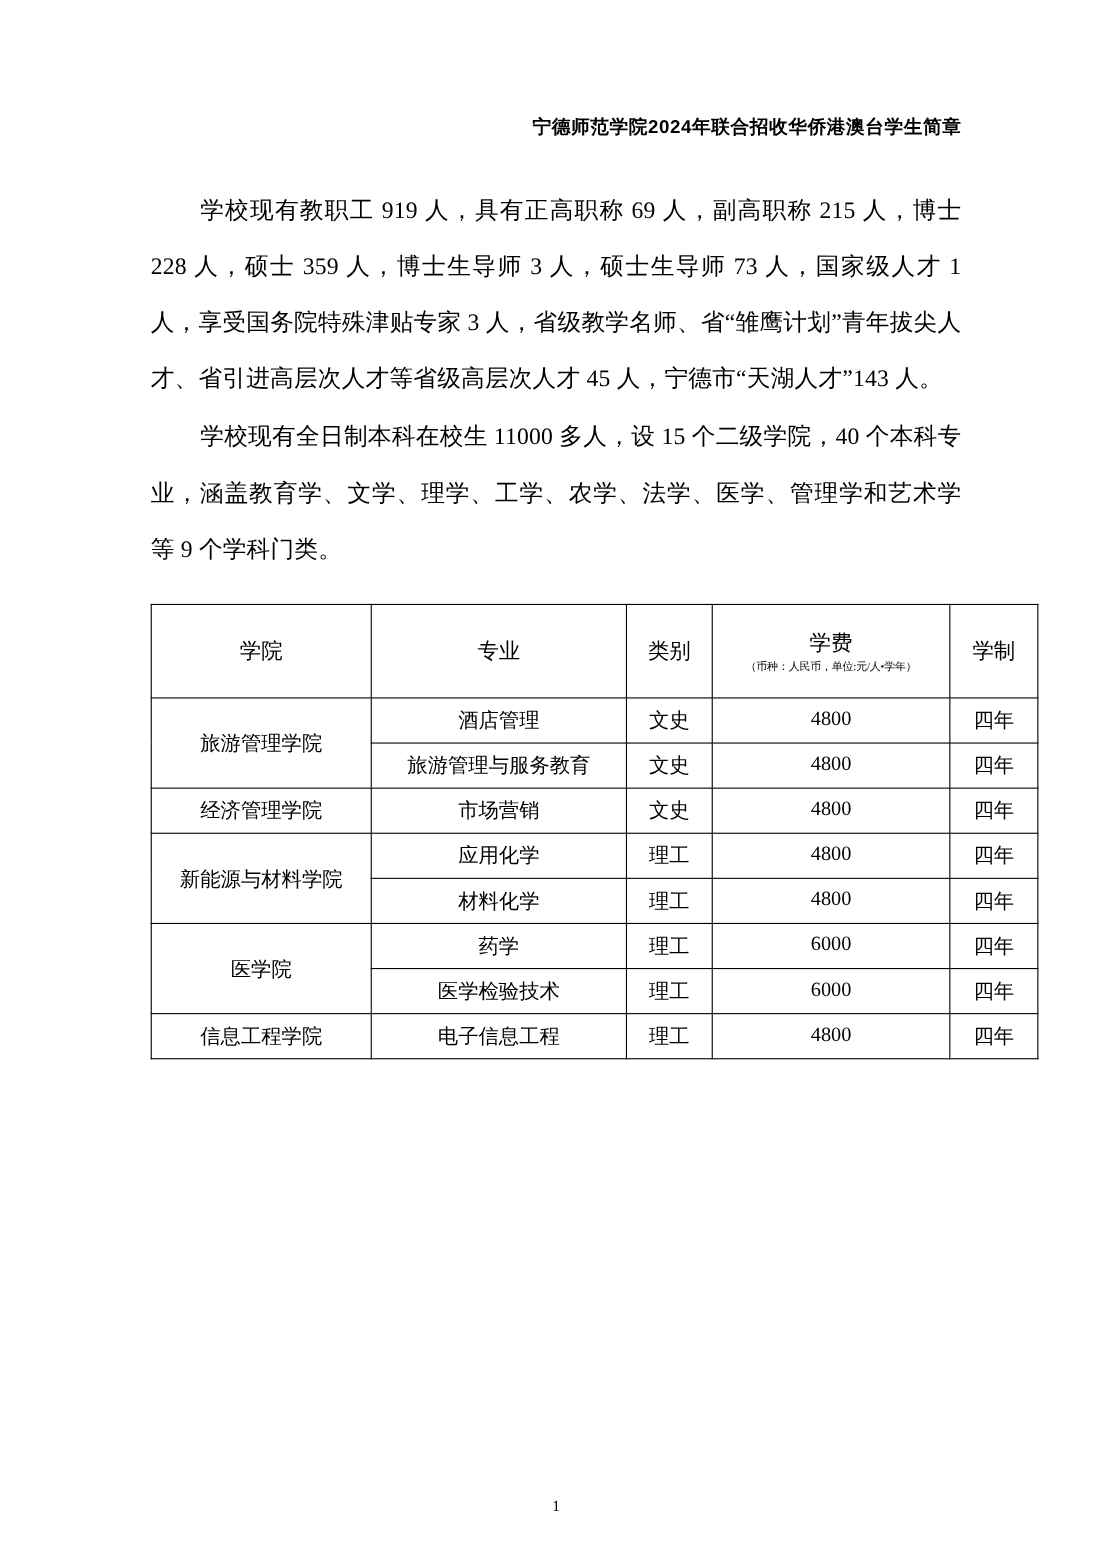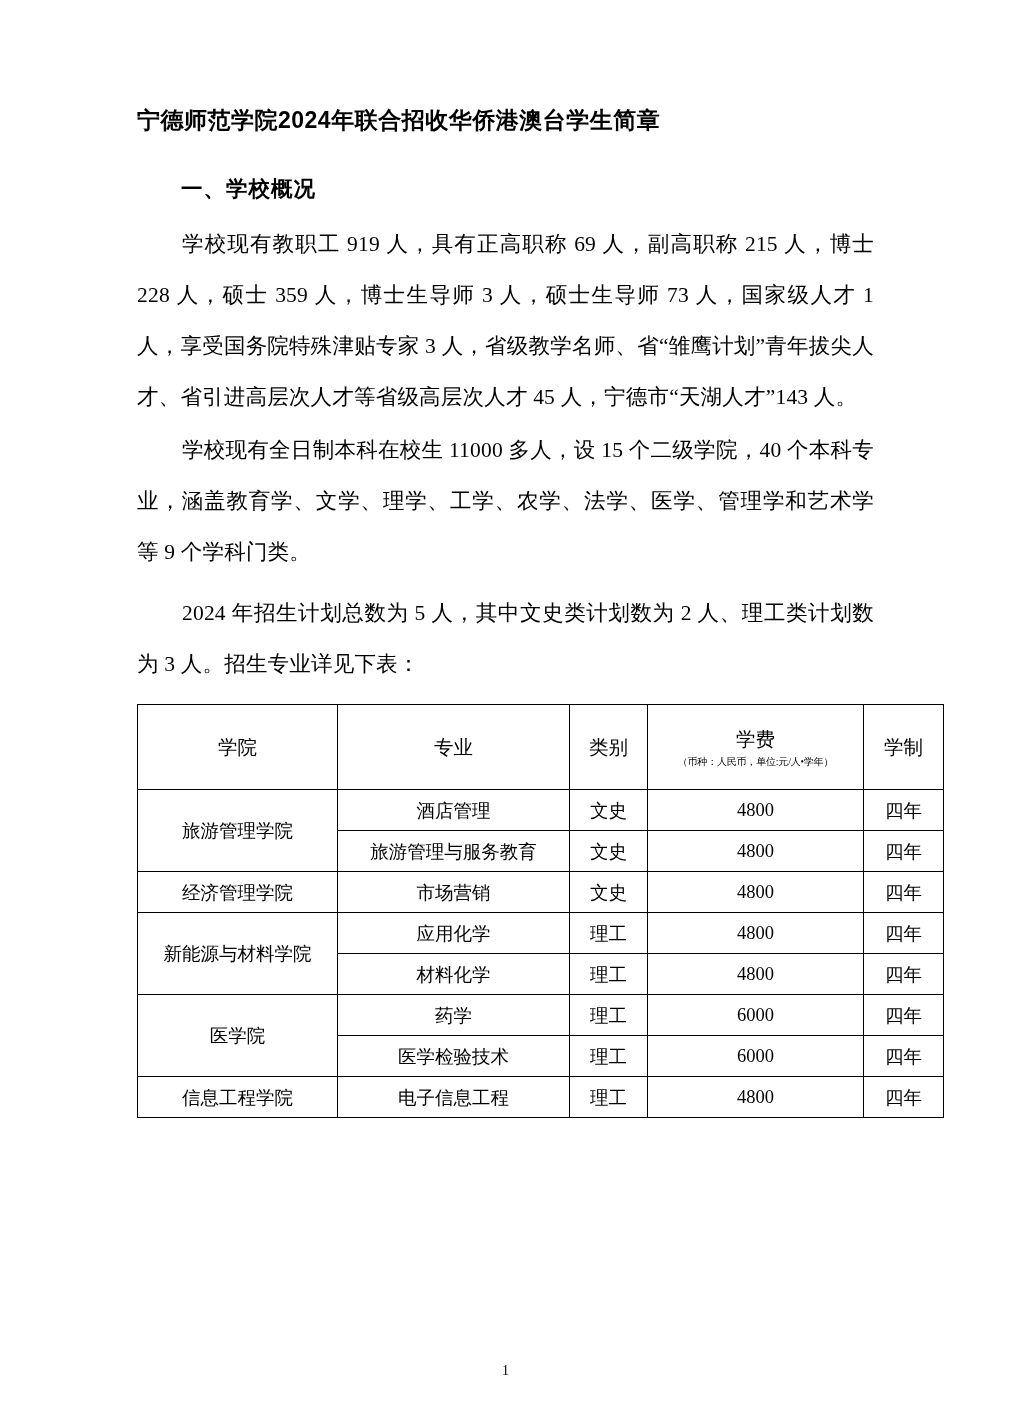--- a/index.html
+++ b/index.html
@@ -16,22 +16,22 @@
     height: 1419px;
     position: relative;
     background: #ffffff;
     box-sizing: border-box;
     padding: 104px 137px 0 137px;
     overflow: hidden;
   }
   .doc-title {
     font-family: "Liberation Sans", "DejaVu Sans", sans-serif;
     font-weight: bold;
-    font-size: 23px;
-    text-align: left;
+    font-size: 17px;
+    text-align: right;
     letter-spacing: 0.5px;
     margin: 0 0 38px 0;
     line-height: 1.4;
     white-space: nowrap;
   }
   .section-heading {
     font-family: "Liberation Sans", "DejaVu Sans", sans-serif;
     font-weight: bold;
     font-size: 21.5px;
     margin: 0 0 16px 0;
@@ -99,29 +99,27 @@
     color: #000000;
   }
 </style>
 </head>
 <body>
 
 <div class="page">
 
   <h1 class="doc-title">宁德师范学院2024年联合招收华侨港澳台学生简章</h1>
 
-  <h2 class="section-heading">一、学校概况</h2>
 
   <p class="body-text">学校现有教职工 919 人，具有正高职称 69 人，副高职称 215 人，博士 228 人，硕士 359 人，博士生导师 3 人，硕士生导师 73 人，国家级人才 1 人，享受国务院特殊津贴专家 3 人，省级教学名师、省“雏鹰计划”青年拔尖人才、省引进高层次人才等省级高层次人才 45 人，宁德市“天湖人才”143 人。</p>
   <p class="body-text">学校现有全日制本科在校生 11000 多人，设 15 个二级学院，40 个本科专业，涵盖教育学、文学、理学、工学、农学、法学、医学、管理学和艺术学等 9 个学科门类。</p>
 
   <div class="spacer-xs"></div>
 
 
-  <p class="body-text">2024 年招生计划总数为 5 人，其中文史类计划数为 2 人、理工类计划数为 3 人。招生专业详见下表：</p>
 
   <table class="plan-table">
     <colgroup>
       <col class="col-college">
       <col class="col-major">
       <col class="col-type">
       <col class="col-fee">
       <col class="col-years">
     </colgroup>
     <thead>

